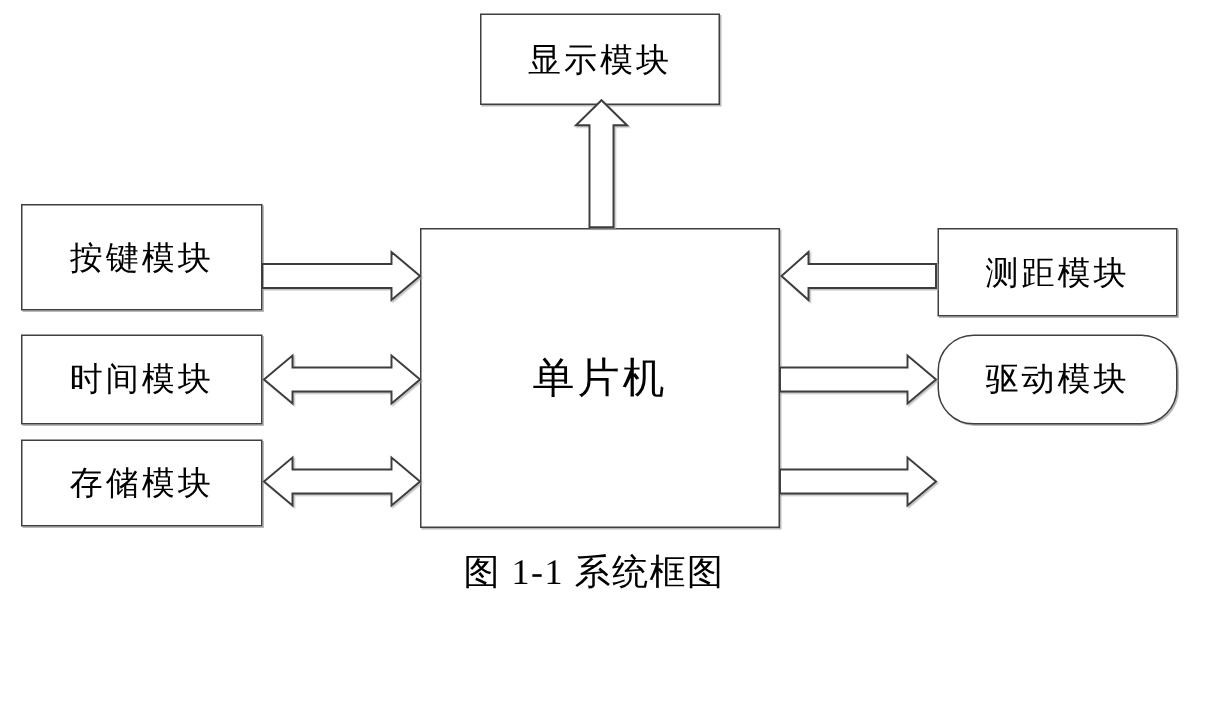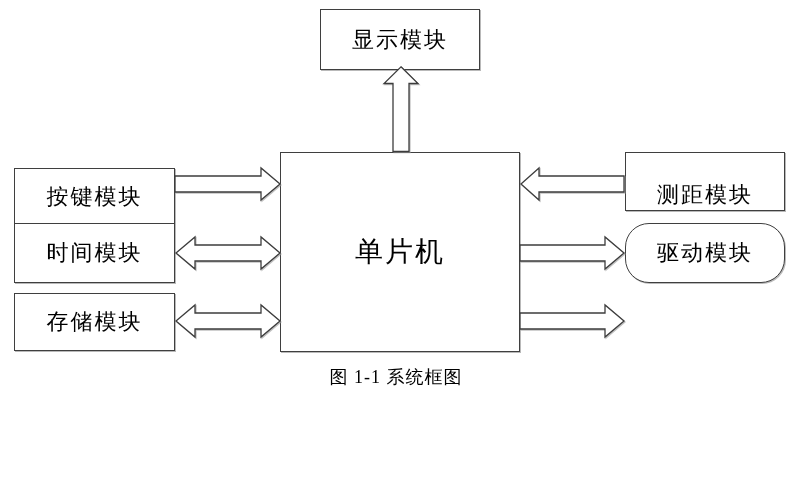--- a/index.html
+++ b/index.html
@@ -25,24 +25,24 @@
     display: flex;
     align-items: center;
     justify-content: center;
     font-size: 22px;
     color: #000000;
     letter-spacing: 2px;
     white-space: nowrap;
   }
   .box-display { left: 320px; top: 9px;   width: 160px; height: 61px; }
   .box-mcu     { left: 280px; top: 152px; width: 240px; height: 200px; font-size: 28px; }
-  .box-key     { left: 14px;  top: 168px; width: 161px; height: 58px; }
+  .box-key     { left: 14px;  top: 136px; width: 161px; height: 71px; }
   .box-time    { left: 14px;  top: 223px; width: 161px; height: 60px; }
   .box-storage { left: 14px;  top: 293px; width: 161px; height: 58px; }
-  .box-range   { left: 625px; top: 152px; width: 160px; height: 59px; align-items: flex-end; }
+  .box-range   { left: 625px; top: 152px; width: 160px; height: 59px; }
   .box-drive   { left: 625px; top: 223px; width: 160px; height: 60px; border-radius: 24px; }
   .box-alarm   { left: 625px; top: 293px; width: 160px; height: 59px; }
 
   .arrow {
     position: absolute;
     overflow: visible;
   }
   .arrow path {
     fill: #ffffff;
     stroke: #3d3d3d;
@@ -59,21 +59,21 @@
   .arrow-r2 { left: 520px; top: 235px; width: 105px; height: 36px; }
   .arrow-r3 { left: 520px; top: 303px; width: 105px; height: 36px; }
 
   .caption {
     position: absolute;
     left: 0;
     top: 365px;
     width: 792px;
     text-align: center;
     font-family: "Liberation Serif", "DejaVu Serif", serif;
-    font-size: 18px;
+    font-size: 24px;
     color: #000000;
     letter-spacing: 1px;
   }
 </style>
 </head>
 <body>
 
 <div id="canvas">
 
   <div class="box box-display">

